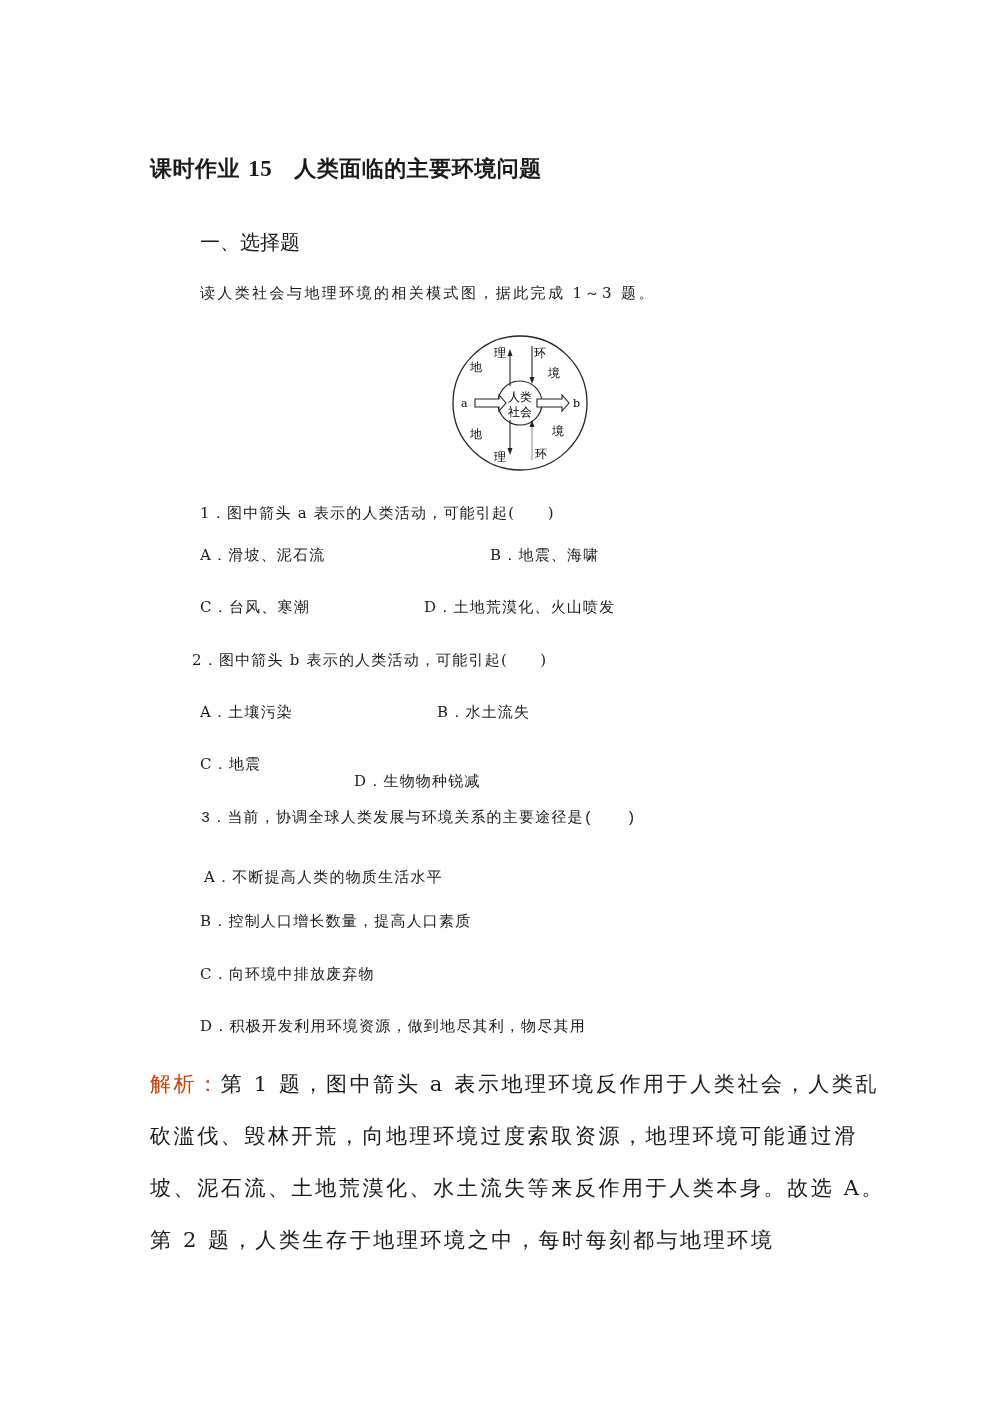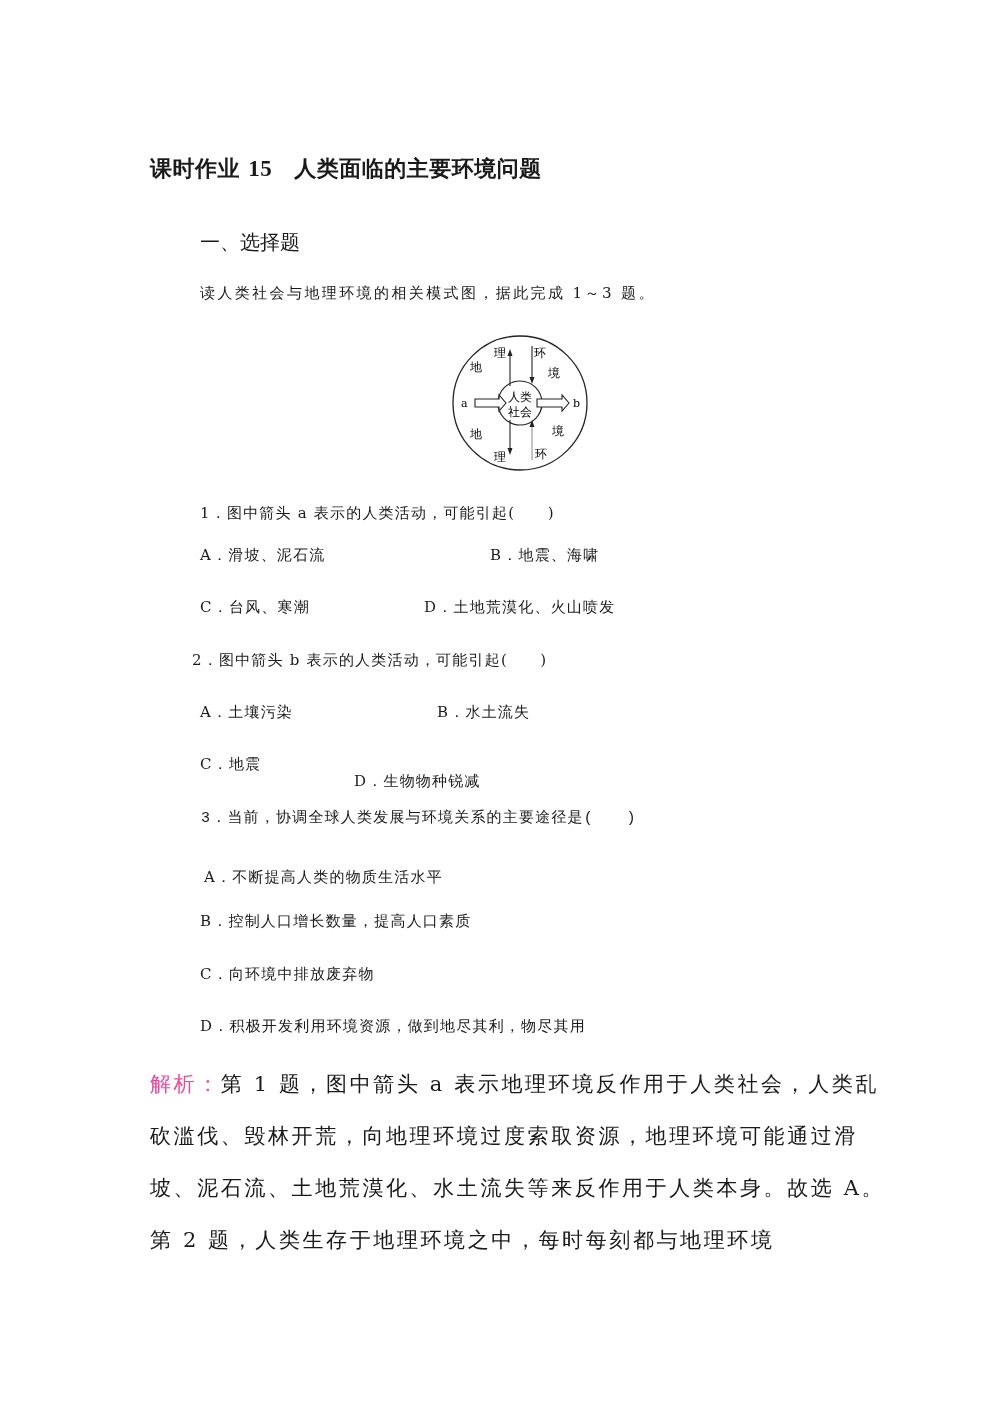--- a/index.html
+++ b/index.html
@@ -14,21 +14,21 @@
       font-family: "DejaVu Sans", "Liberation Sans", sans-serif; letter-spacing: 0.5px;
     }
     .title .num { font-family: "Liberation Serif", serif; font-size: 23px; }
     .title .gap { display: inline-block; width: 22px; }
     .section {
       left: 200px; top: 229px; font-size: 20px;
       font-family: "DejaVu Sans", "Liberation Sans", sans-serif;
     }
     .line { font-size: 15px; letter-spacing: 1.2px; }
     .intro { left: 200px; top: 284px; letter-spacing: 2.4px; }
-    .jiexi-label { color: #ec4899; font-family: Liberation Mono, monospace; text-align: center; }
+    .jiexi-label { color: #c2410c; font-family: Liberation Mono, monospace; text-align: center; }
     .analysis { left: 150px; font-size: 21px; letter-spacing: 2.6px; }
     .diagram { left: 448px; top: 332px; width: 144px; height: 144px; }
     .diagram svg text { font-family: "DejaVu Serif", "Liberation Serif", serif; }
   </style>
 </head>
 <body>
 
 <div class="abs title">
   <span>课时作业</span>
   <span class="num">15</span><span class="gap"></span><span>人类面临的主要环境问题</span>

